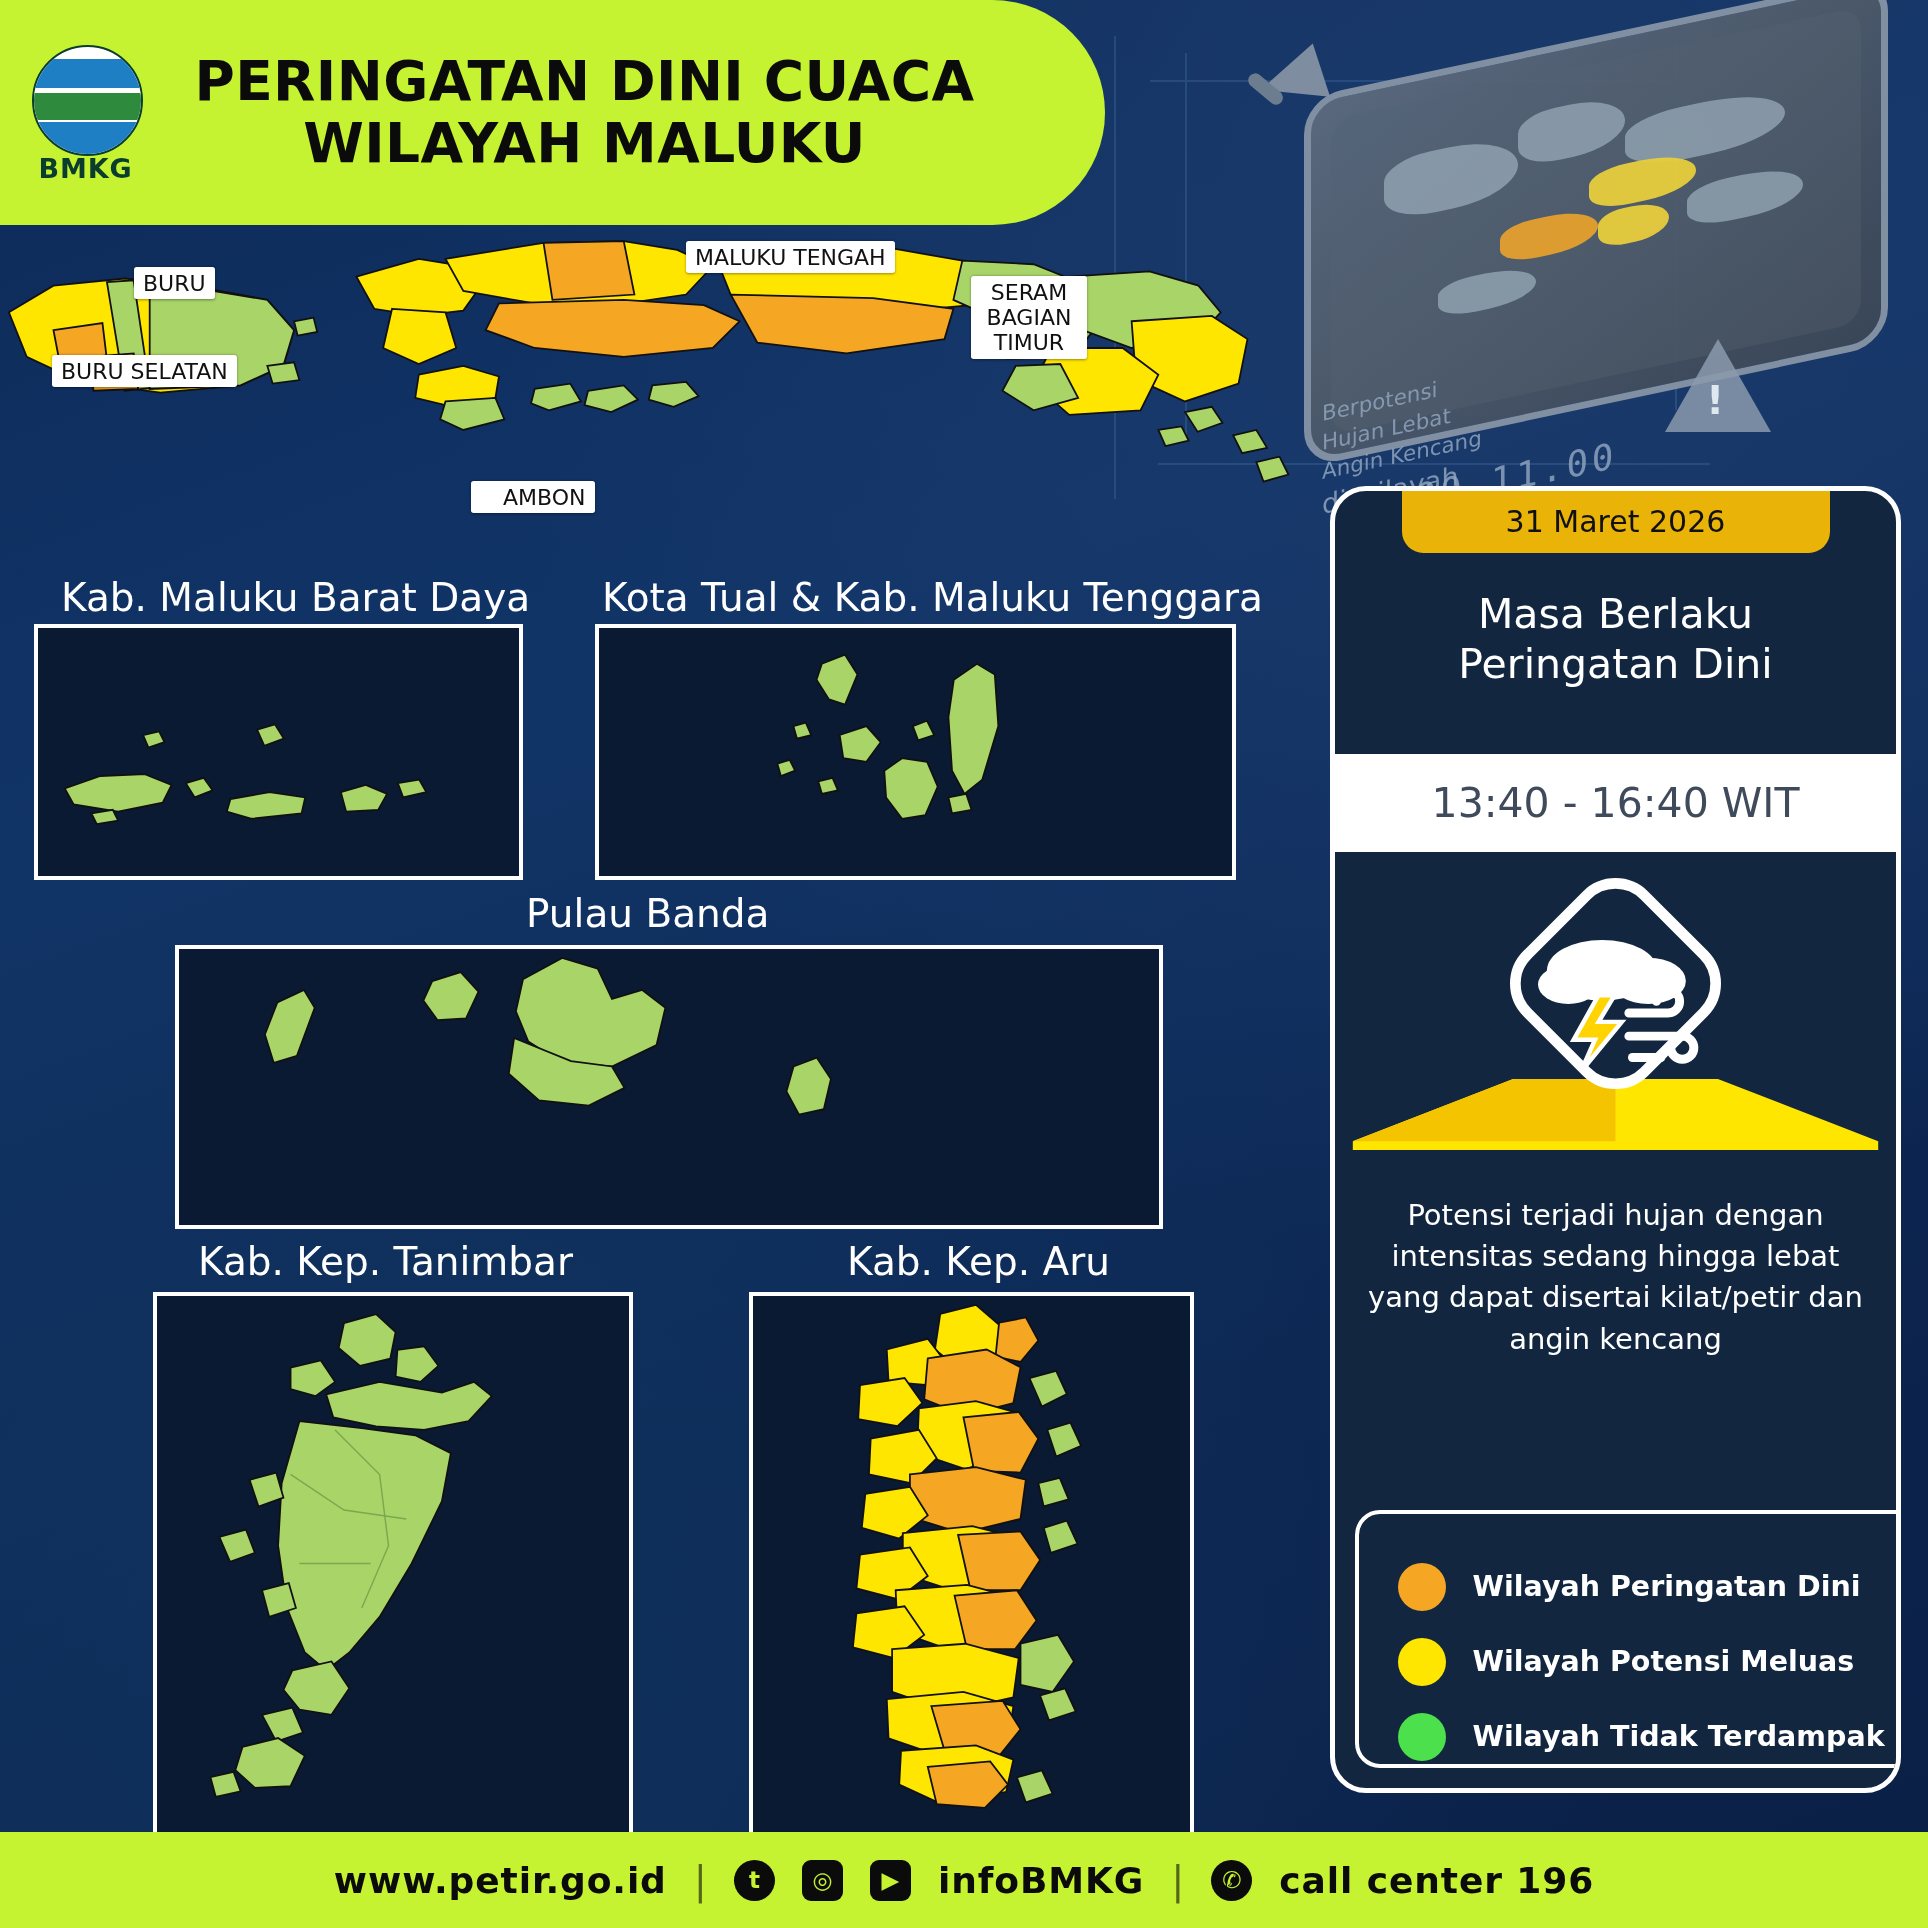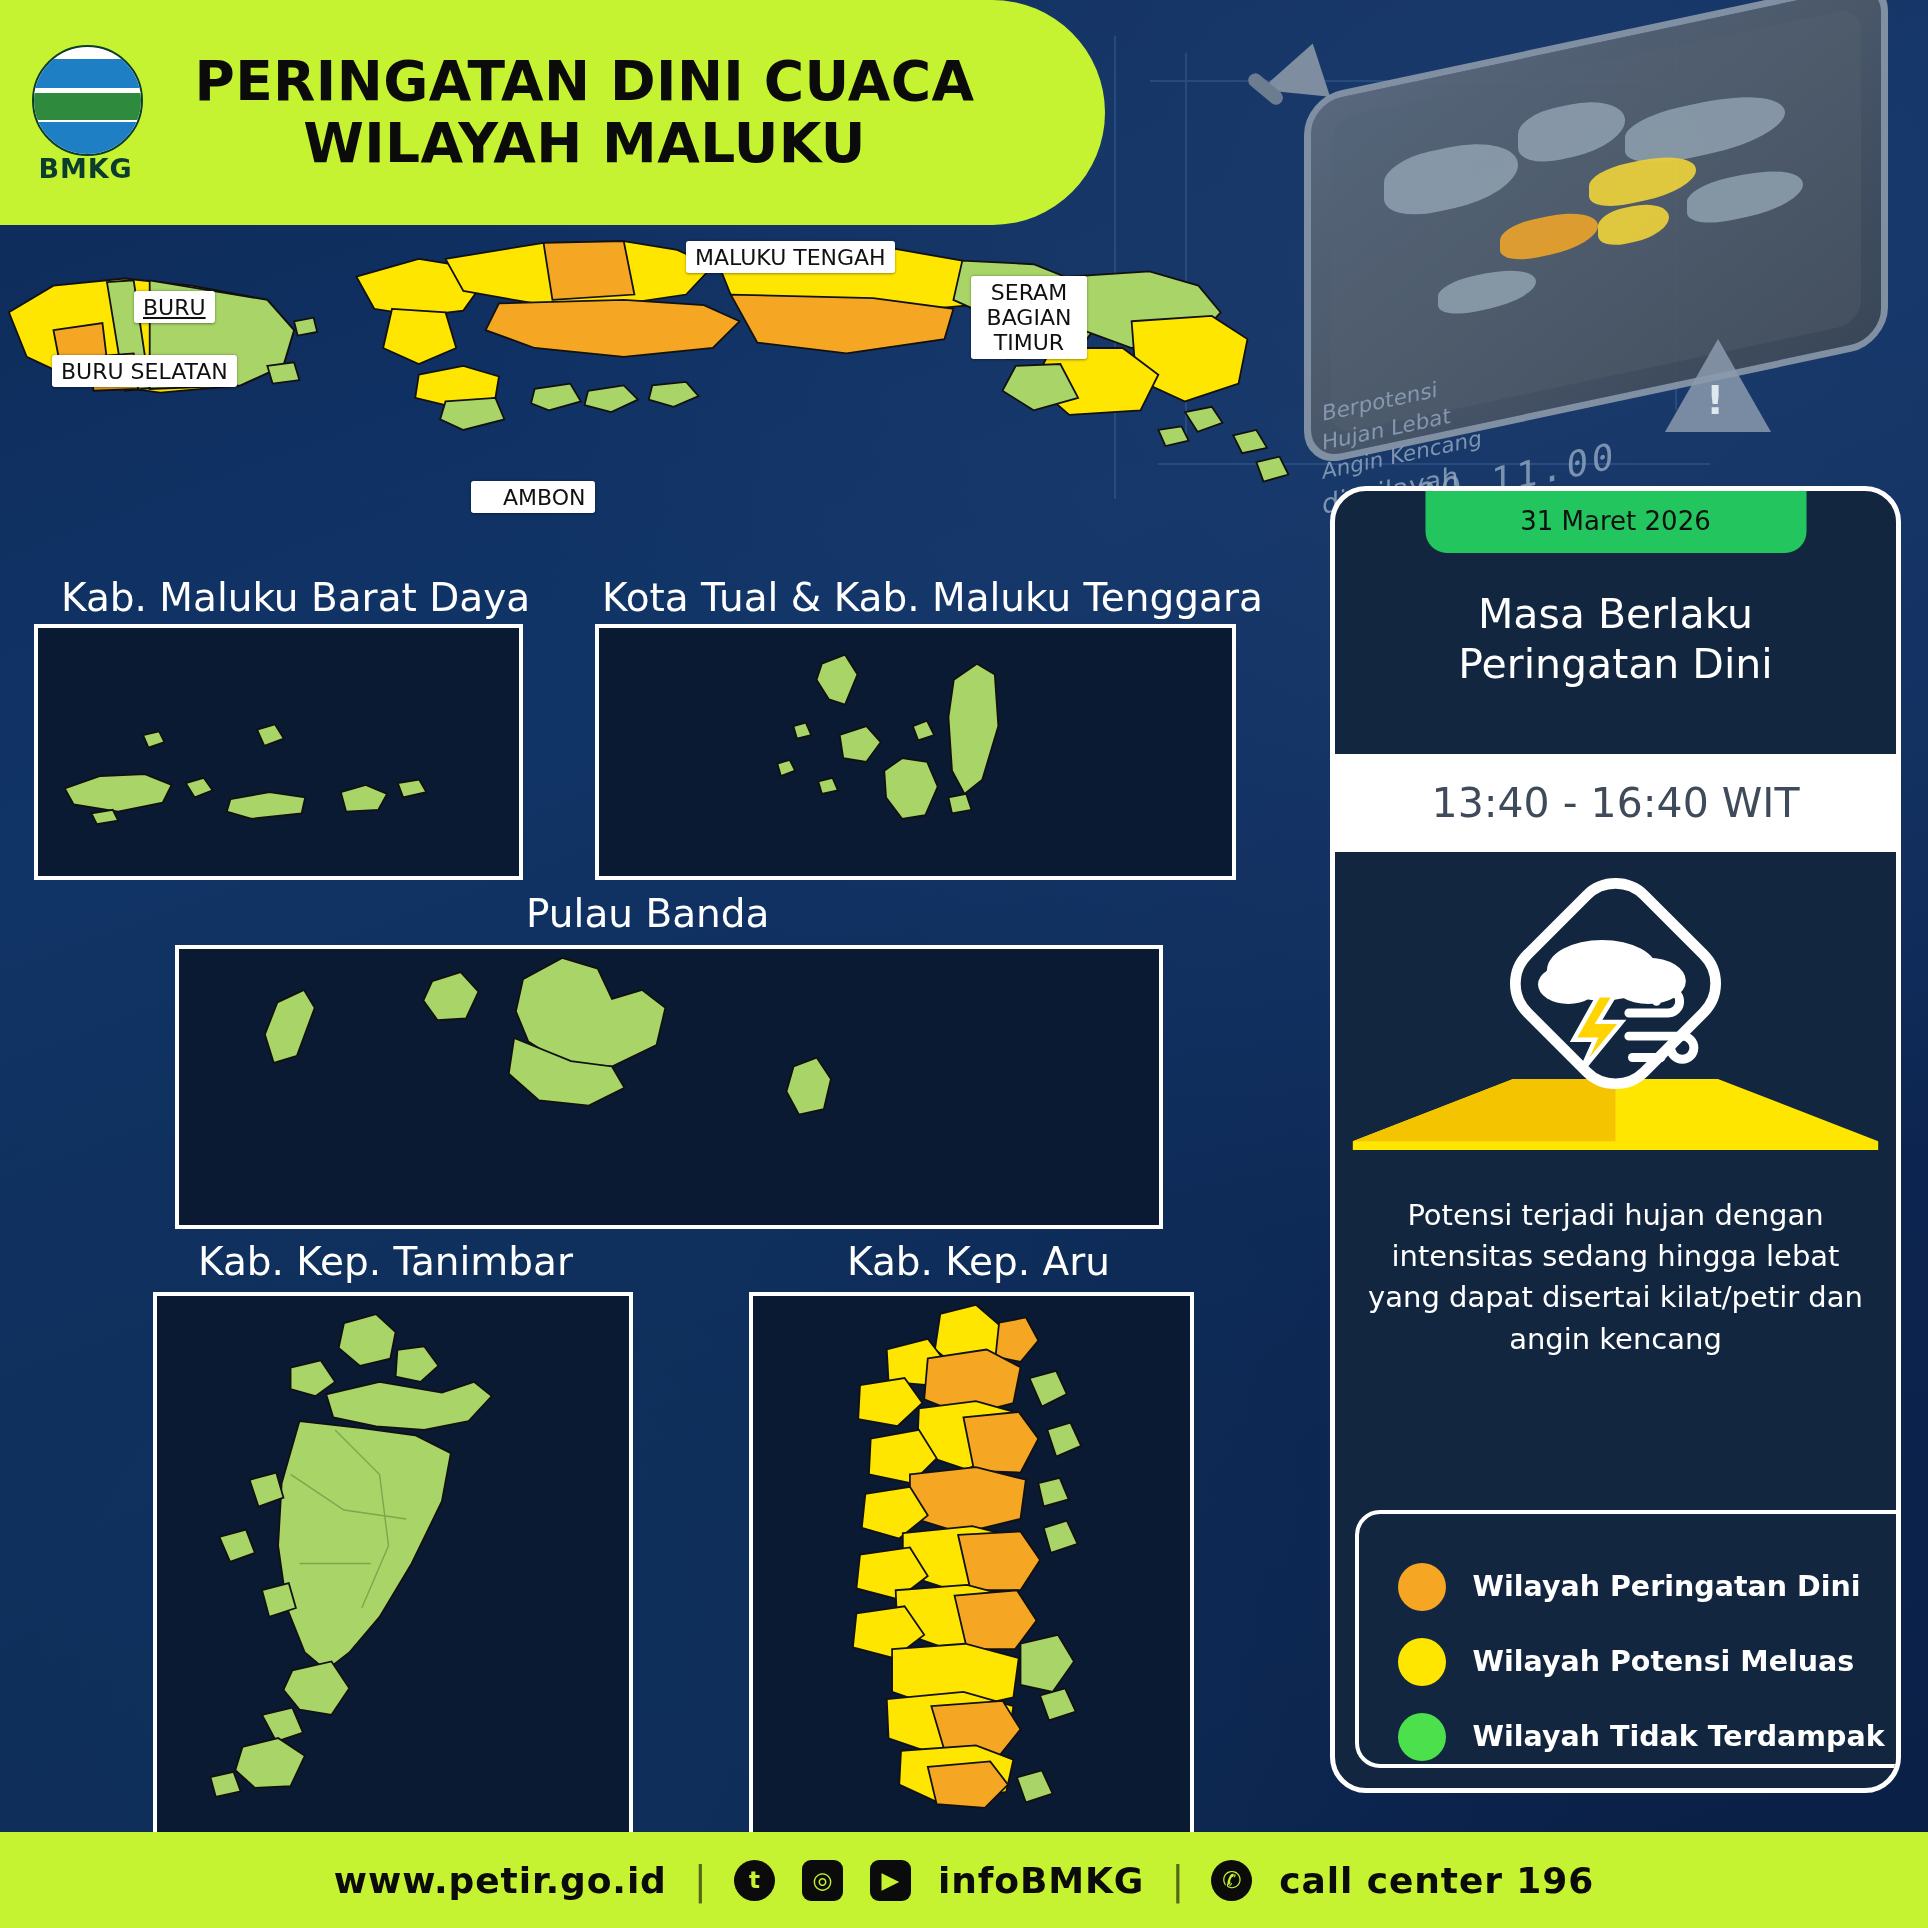--- a/index.html
+++ b/index.html
@@ -100,23 +100,23 @@
   .panel-box{
     position:absolute;border:4.5px solid #ffffff;background:#0a1a33;
   }
 
   
   .side-card{
     position:absolute;right:27px;top:486px;width:561px;height:1297px;
     background:#12263f;border:5.3px solid #ffffff;border-radius:36px;overflow:hidden;
   }
   .date-pill{
-    position:absolute;left:50%;transform:translateX(-50%);top:-1.8px;width:381px;height:64px;
-    background:#22c55e;border-radius:0 0 21.4px 21.4px;display:flex;align-items:center;justify-content:center;
-    color:#111;font-size:26px;font-weight:500;
+    position:absolute;left:50%;transform:translateX(-50%);top:-1.8px;width:428px;height:64px;
+    background:#eab308;border-radius:0 0 21.4px 21.4px;display:flex;align-items:center;justify-content:center;
+    color:#111;font-size:30px;font-weight:500;
   }
   .masa-title{
     position:absolute;top:98px;left:0;width:100%;text-align:center;color:#fff;
     font-size:41px;line-height:1.22;
   }
   .time-band{
     position:absolute;top:263px;left:0;width:100%;height:98px;background:#ffffff;
     display:flex;align-items:center;justify-content:center;color:#3f4b5a;font-size:41px;
   }
   .hazard-icon{position:absolute;top:383px;left:0;width:100%;height:294px;}
@@ -232,21 +232,21 @@
       <path d="M660,188 L700,182 L716,198 L686,212 L656,204 Z" fill="#a9d468"></path>
       <path d="M732,182 L770,178 L784,194 L756,206 L728,198 Z" fill="#a9d468"></path>
 
       <path d="M1330,212 L1360,206 L1372,224 L1344,234 Z" fill="#a9d468"></path>
       <path d="M1384,238 L1410,232 L1422,252 L1394,258 Z" fill="#a9d468"></path>
       <path d="M1410,268 L1436,262 L1446,282 L1418,290 Z" fill="#a9d468"></path>
       <path d="M1300,232 L1326,228 L1334,244 L1308,250 Z" fill="#a9d468"></path>
     </g>
   </svg>
 
-  <div class="lbl" style="left:134px;top:68px;text-decoration:underline;">BURU</div>
+  <div class="lbl" style="left:134px;top:44px;">BURU</div>
   <div class="lbl" style="left:52px;top:132px;">BURU SELATAN</div>
   <div class="lbl" style="left:686px;top:18px;">MALUKU TENGAH</div>
   <div class="lbl" style="left:471px;top:258px;padding-left:32px;">AMBON</div>
   <div class="lbl multi" style="left:971px;top:53px;width:98px;">SERAM<br>BAGIAN<br>TIMUR</div>
 </div>
 
 <div class="panel-title" style="left:61px;top:575px;">Kab. Maluku Barat Daya</div>
 <div class="panel-box" style="left:34px;top:624px;width:481px;height:248px;">
   <svg width="472" height="239" viewBox="0 0 530 268">
     <g stroke="#111" stroke-width="2" fill="#a9d468">

